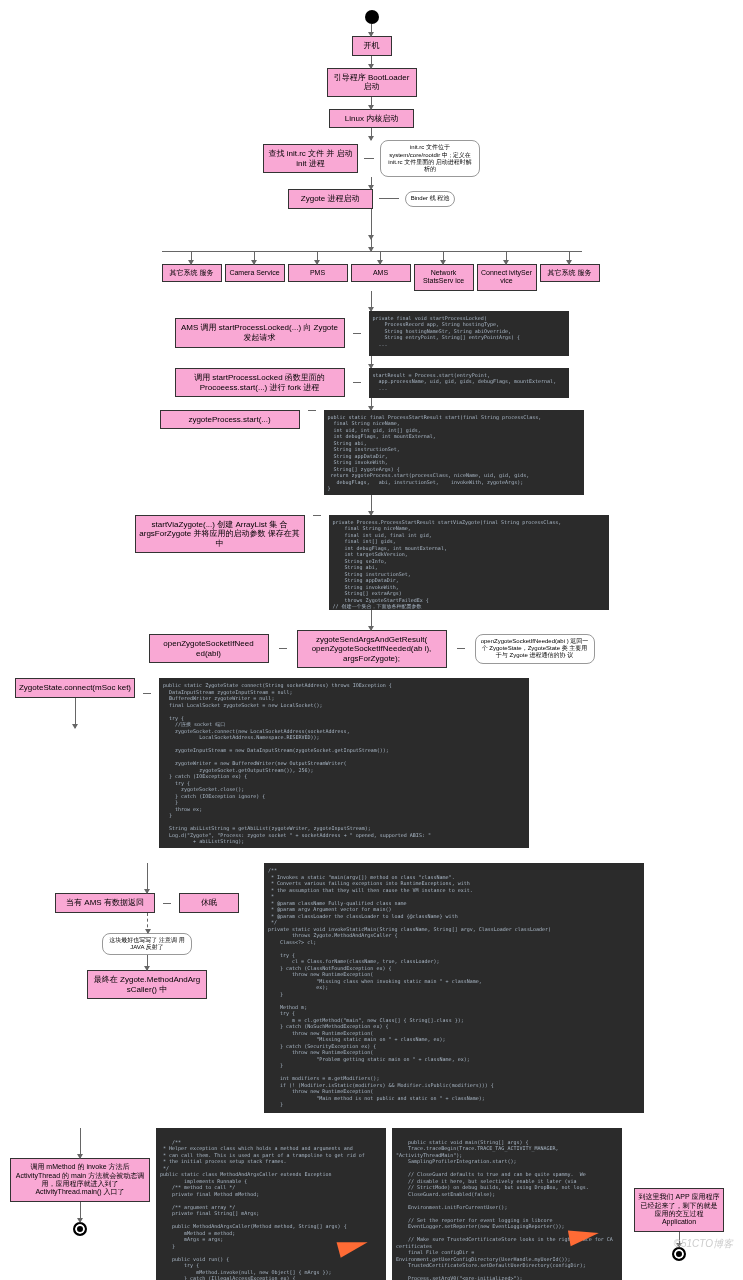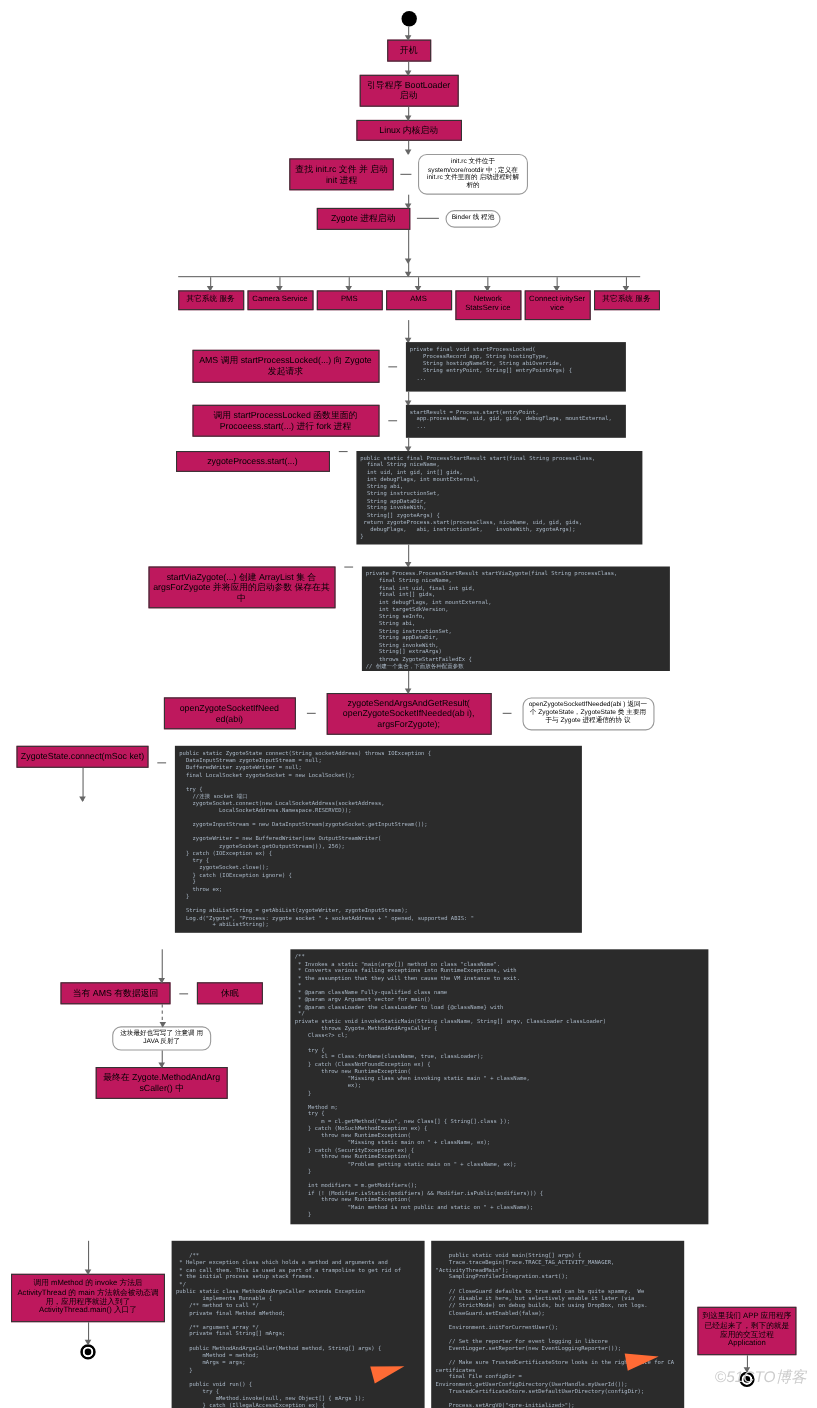--- a/index.html
+++ b/index.html
@@ -2,40 +2,40 @@
 <html><head>
 <meta charset="utf-8">
 <style>
 *{box-sizing:border-box;margin:0;padding:0}
 body{font-family:Arial,"Microsoft YaHei",sans-serif;font-size:9px;background:#fff;width:743px;position:relative;padding:10px 5px}
 .col{display:flex;flex-direction:column;align-items:center}
 .start-circle{width:14px;height:14px;border-radius:50%;background:#000}
 .end-circle{width:14px;height:14px;border-radius:50%;background:#000;border:2px solid #000;box-shadow:inset 0 0 0 2px #fff}
 .arrow-down{width:1px;height:12px;background:#666;position:relative}
 .arrow-down::after{content:"";position:absolute;bottom:-4px;left:-3px;border:3px solid transparent;border-top:5px solid #666}
-.box{border:1px solid #333;background:#be185d;padding:4px 2px;text-align:center;font-size:8px;line-height:1.2;min-width:60px}
+.box{border:1px solid #333;background:#f9a8d4;padding:4px 2px;text-align:center;font-size:8px;line-height:1.2;min-width:60px}
 .code-box{background:#2b2b2b;color:#a9b7c6;font-family:monospace;font-size:5px;padding:4px;white-space:pre-wrap;line-height:1.3;position:relative;overflow:hidden}
 .row{display:flex;align-items:flex-start;justify-content:center}
 .annotation{border:1px solid #999;border-radius:8px;background:#fff;padding:3px 5px;font-size:6px;max-width:100px;text-align:center;line-height:1.2}
-.watermark{position:fixed;bottom:19px;right:10px;color:#ccc;font-size:14px;font-style:italic}
+.watermark{position:fixed;bottom:29px;right:10px;color:#ccc;font-size:10px;font-style:italic}
 .arrow-orange{position:absolute;width:0;height:0;border:8px solid transparent;border-left:30px solid #ff6b35}
 </style>
 </head>
 <body>
 
 <div class="col">
 
   <div class="start-circle"></div>
   <div class="arrow-down"></div>
   <div class="box" style="min-width:40px">开机</div>
   <div class="arrow-down"></div>
   <div class="box" style="width:90px">引导程序
 BootLoader 启动</div>
   <div class="arrow-down"></div>
-  <div class="box" style="width:96px">Linux 内核启动</div>
+  <div class="box" style="width:85px">Linux 内核启动</div>
   <div class="arrow-down"></div>
 
   <div class="row" style="align-items:center;gap:6px">
     <div class="box" style="width:95px">查找 init.rc 文件 并
 启动 init 进程</div>
     <div style="width:10px;height:1px;background:#666"></div>
     <div class="annotation">init.rc 文件位于 system/core/rootdir 中
 ; 定义在 init.rc 文件里面的 启动进程时解析的</div>
   </div>
 

